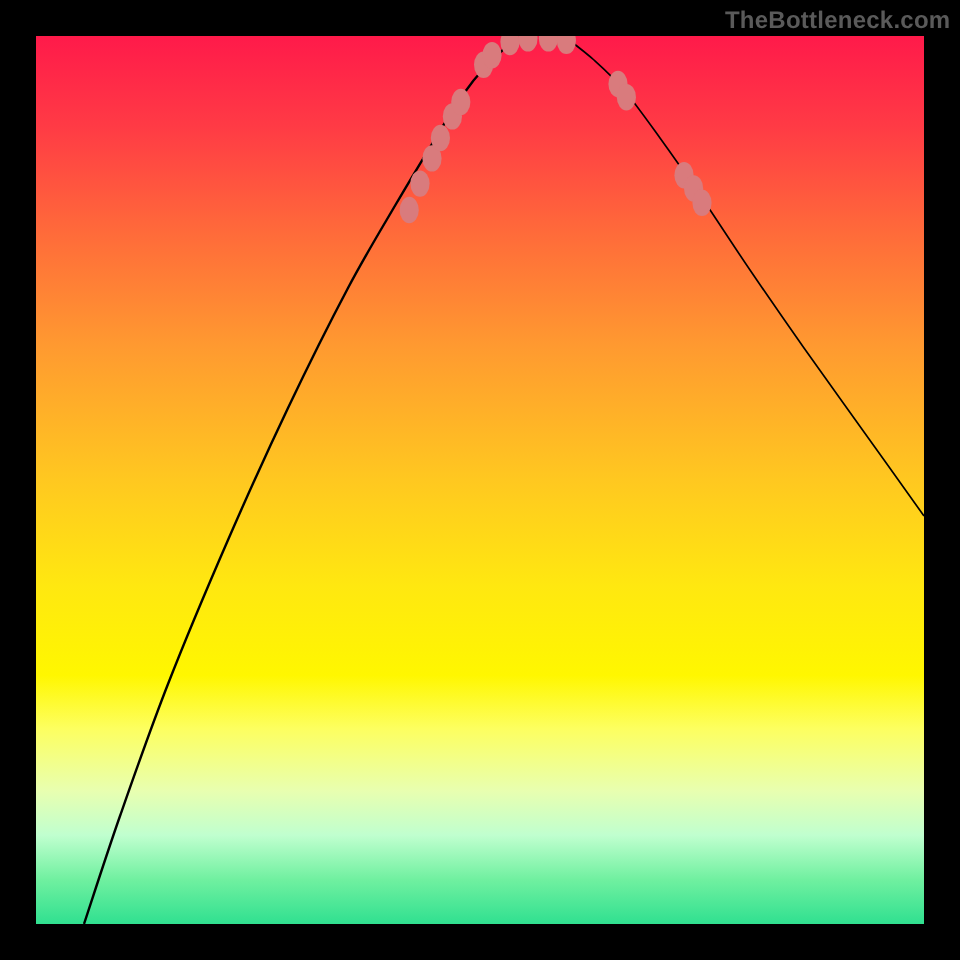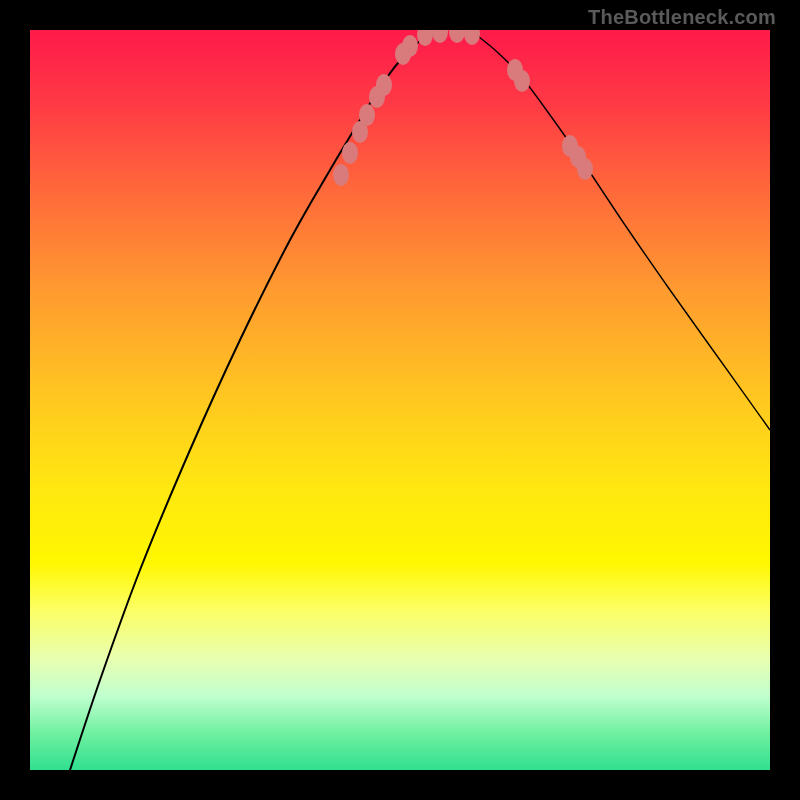--- a/index.html
+++ b/index.html
@@ -32,21 +32,21 @@
       #fdff60 78%,
       #e8ffb0 85%,
       #c0ffcf 90%,
       #70f0a0 95%,
       #30e090 100%
     );
   }
   .watermark {
     position: absolute;
     top: 6px;
-    right: 24px;
+    right: 8px;
     font-family: Arial, Helvetica, sans-serif;
     font-size: 20px;
     font-weight: 600;
     color: #5a5a5a;
     letter-spacing: 0.2px;
     user-select: none;
   }
   svg.curves {
     position: absolute;
     inset: 0;

